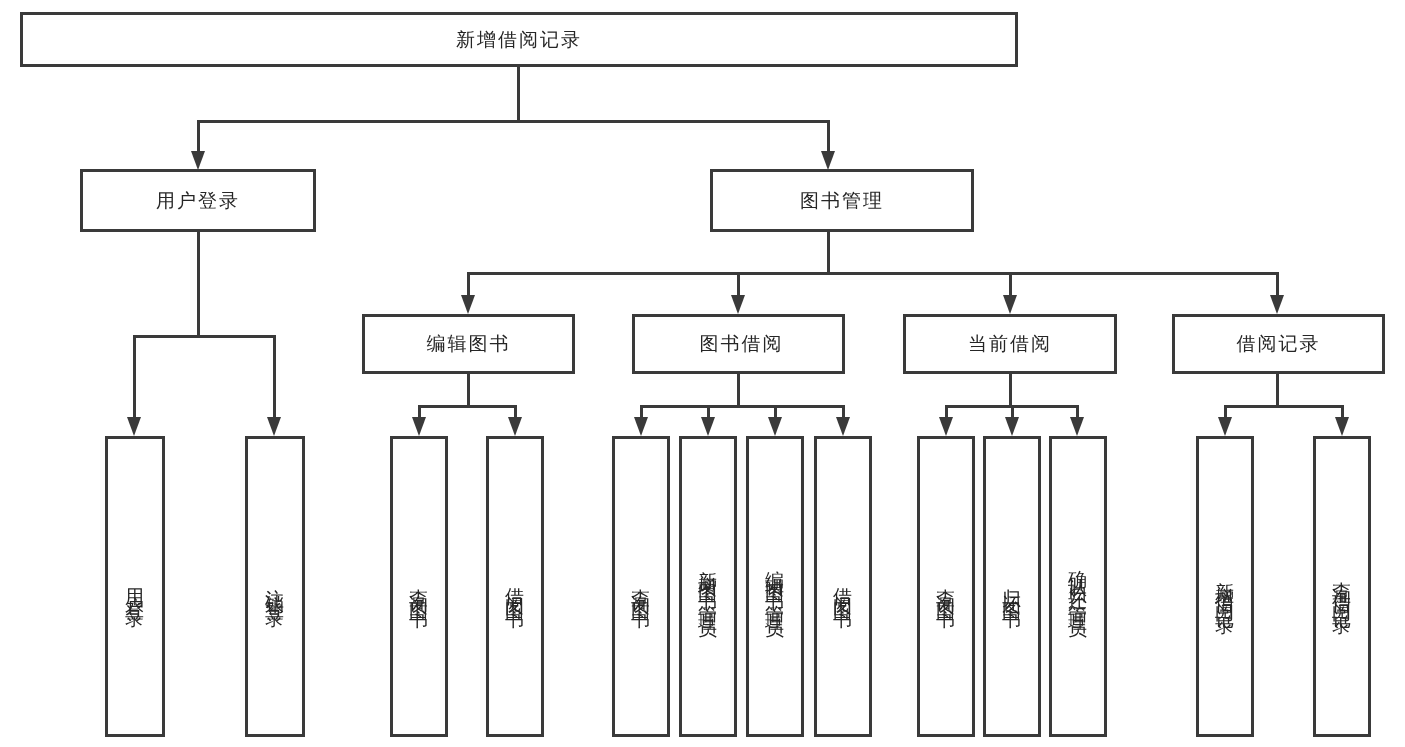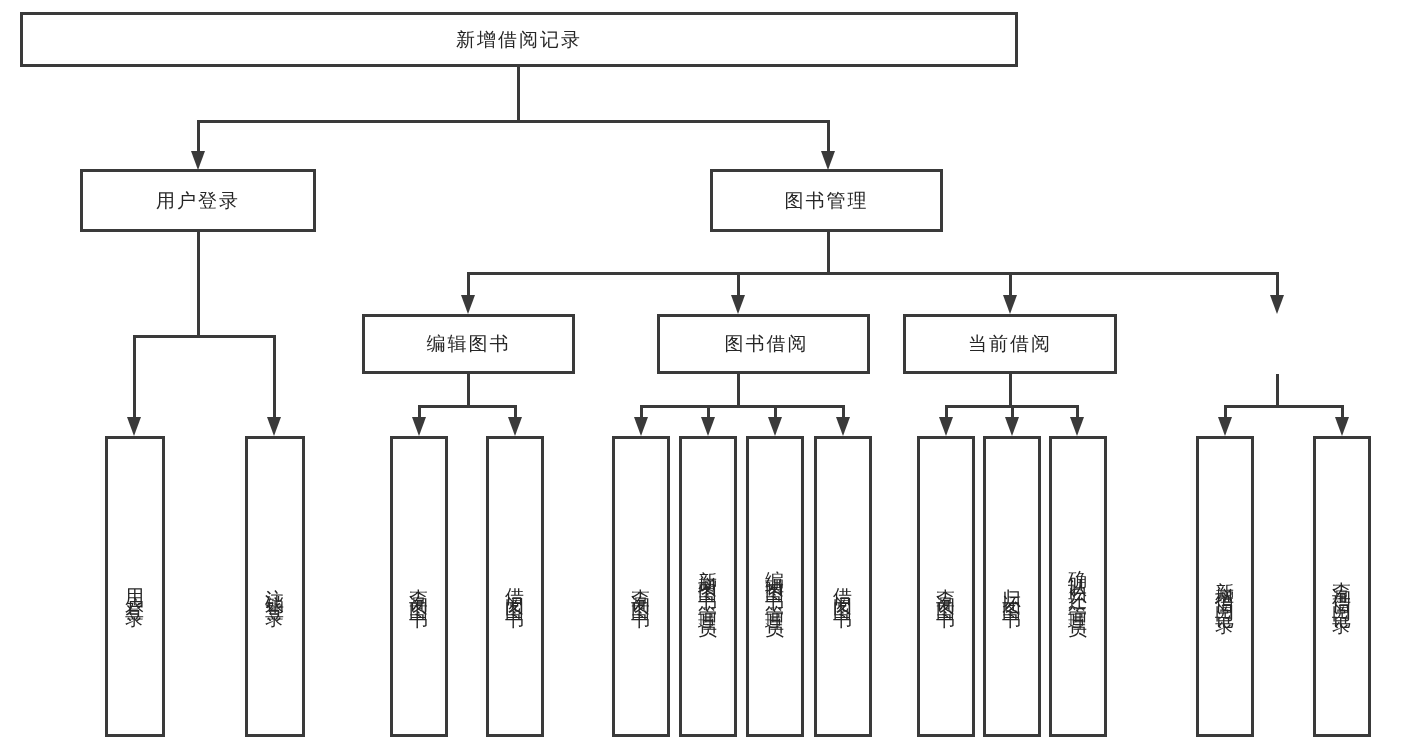--- a/index.html
+++ b/index.html
@@ -66,36 +66,39 @@
 <div class="stage">
 
   <div class="box" style="left:20px; top:12px; width:998px; height:55px;">
     <span class="lbl">新增借阅记录</span>
   </div>
 
   <div class="box" style="left:80px; top:169px; width:236px; height:63px;">
     <span class="lbl">用户登录</span>
   </div>
 
-  <div class="box" style="left:710px; top:169px; width:233px; height:63px;">
+  <div class="box" style="left:710px; top:169px; width:264px; height:63px;">
     <span class="lbl">图书管理</span>
   </div>
 
   <div class="box" style="left:362px; top:314px; width:213px; height:60px;">
     <span class="lbl">编辑图书</span>
   </div>
 
-  <div class="box" style="left:657px; top:314px; width:213px; height:60px;padding-left:6px;">
+  <div class="box" style="left:632px; top:314px; width:213px; height:60px;padding-left:6px;">
     <span class="lbl">图书借阅</span>
   </div>
 
   <div class="box" style="left:903px; top:314px; width:214px; height:60px;">
     <span class="lbl">当前借阅</span>
   </div>
 
+  <div class="box" style="left:1172px; top:314px; width:213px; height:60px;">
+    <span class="lbl">借阅记录</span>
+  </div>
 
   <div class="box leaf" style="left:105px; top:436px; width:60px; height:301px;">
     <span class="lbl">用户登录</span>
   </div>
   <div class="box leaf" style="left:245px; top:436px; width:60px; height:301px;">
     <span class="lbl">注销登录</span>
   </div>
 
   <div class="box leaf" style="left:390px; top:436px; width:58px; height:301px;">
     <span class="lbl">查询图书</span>

